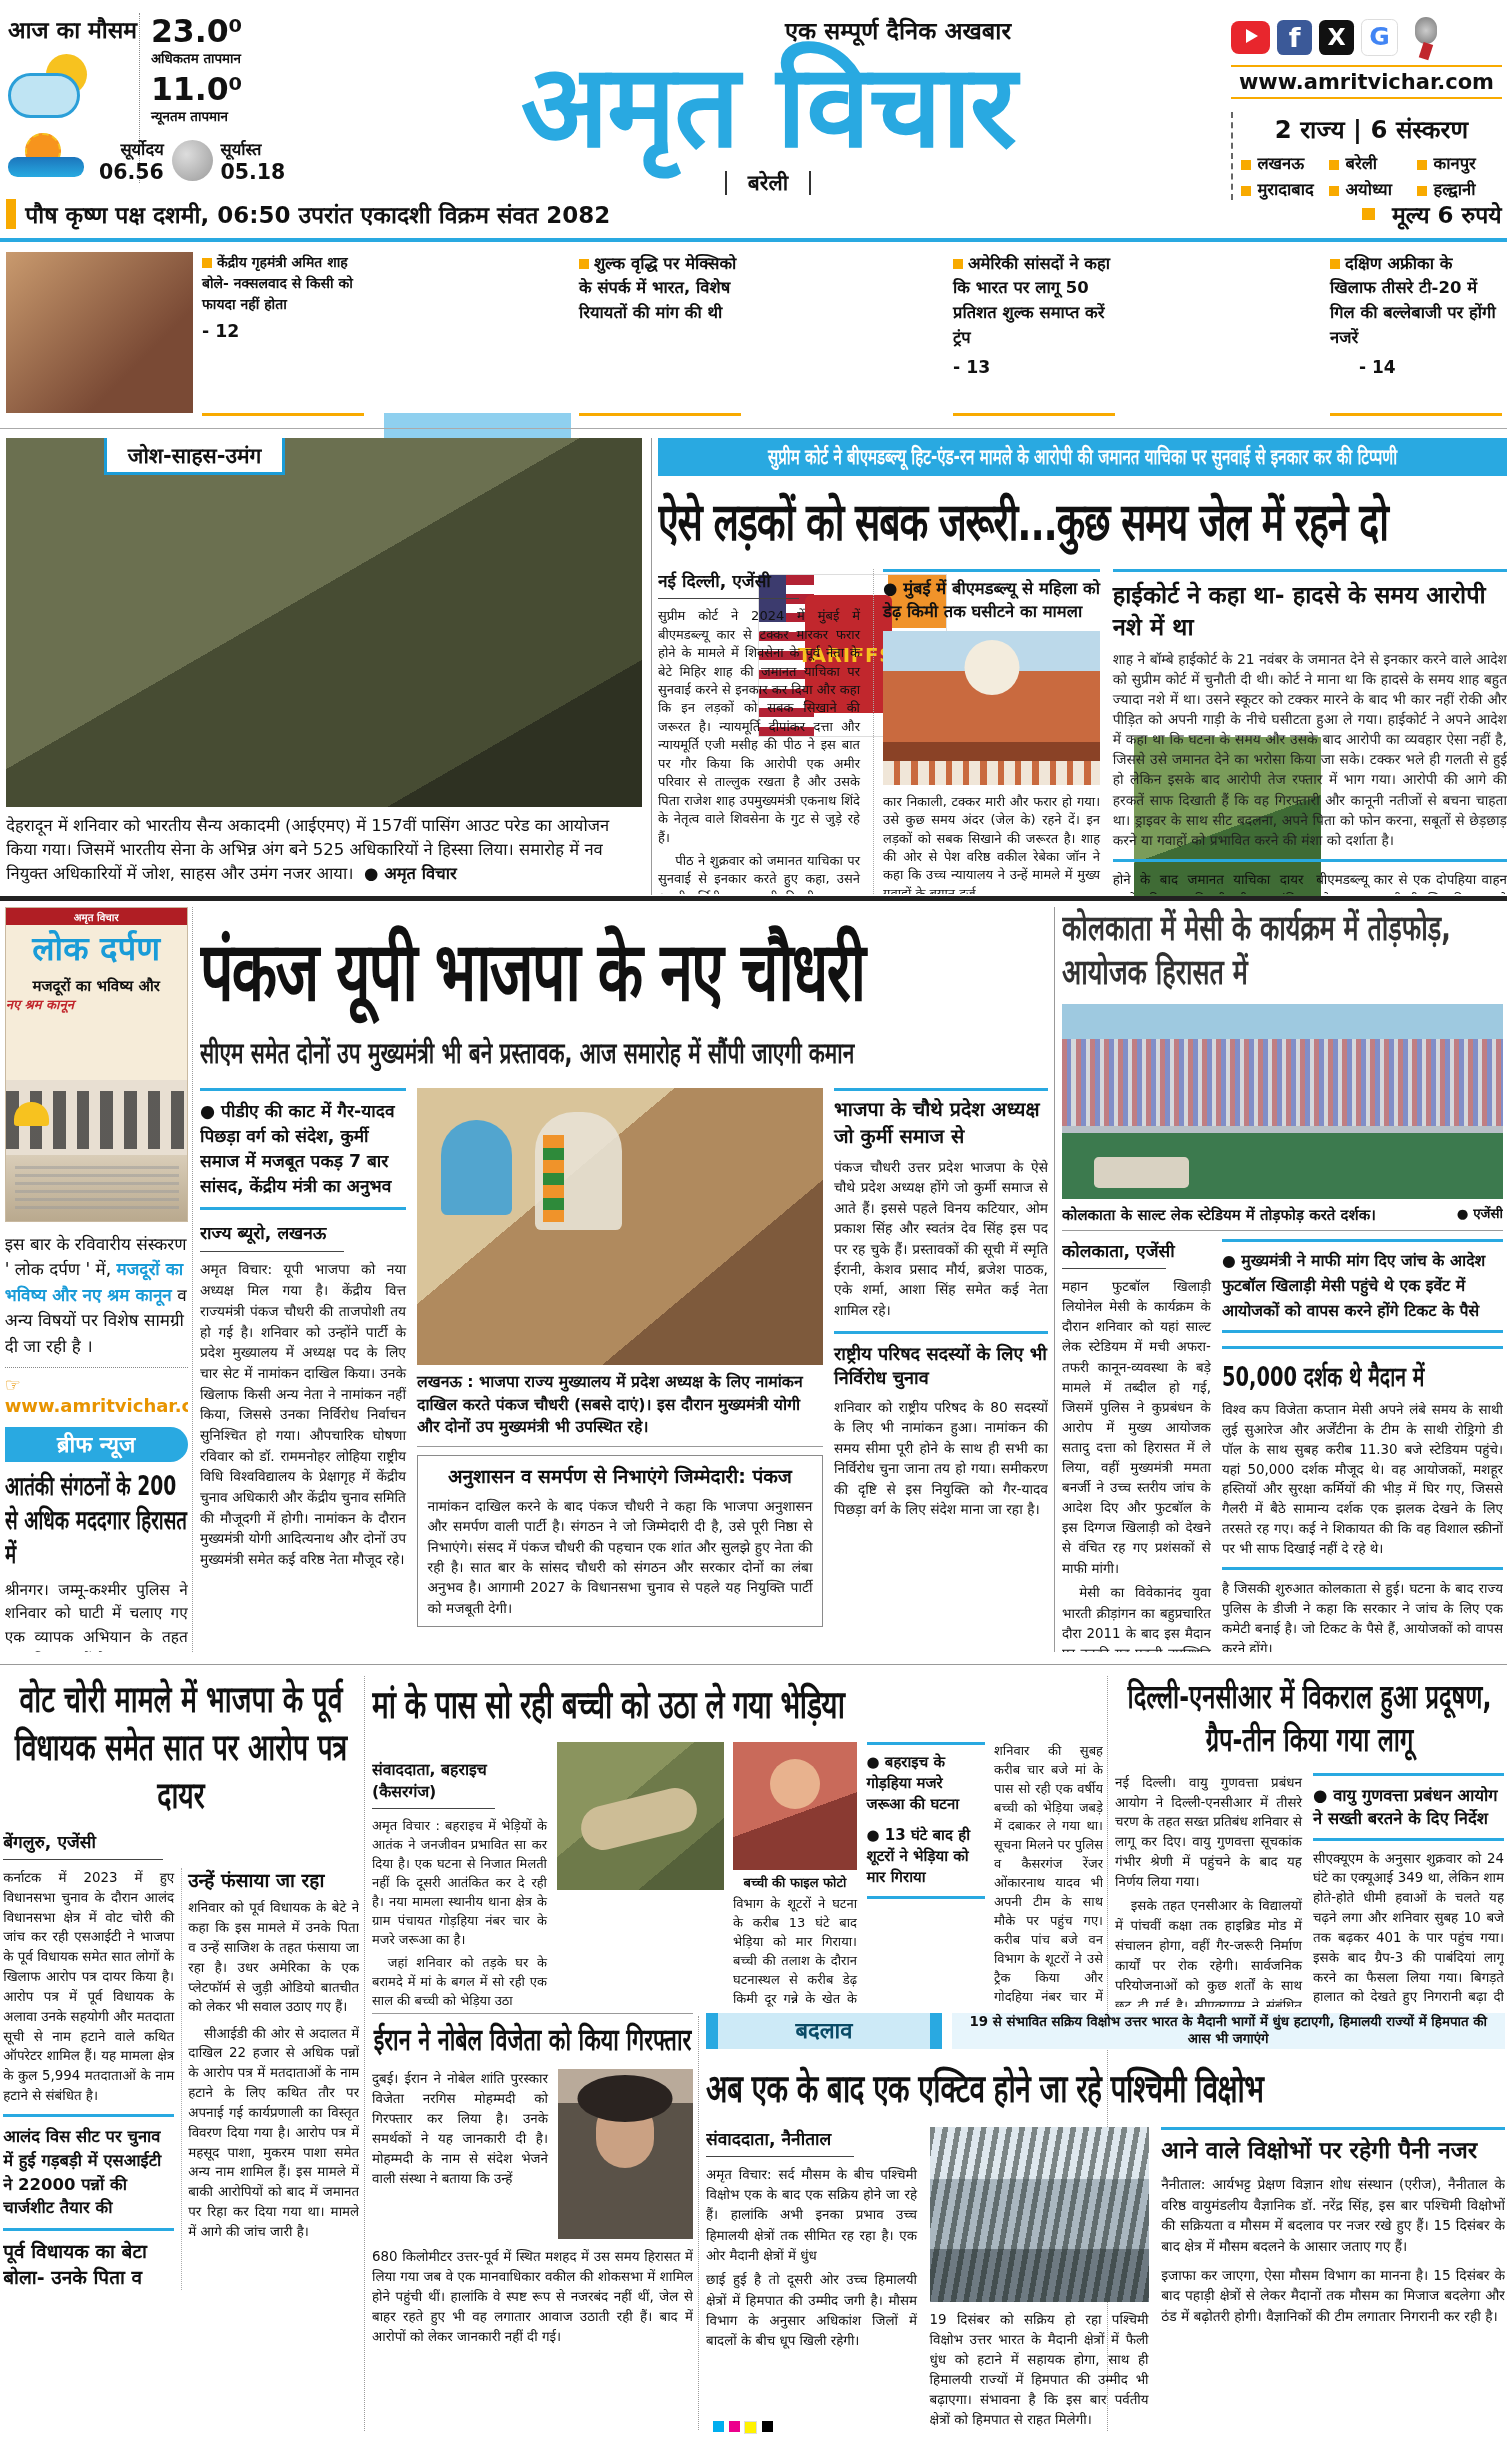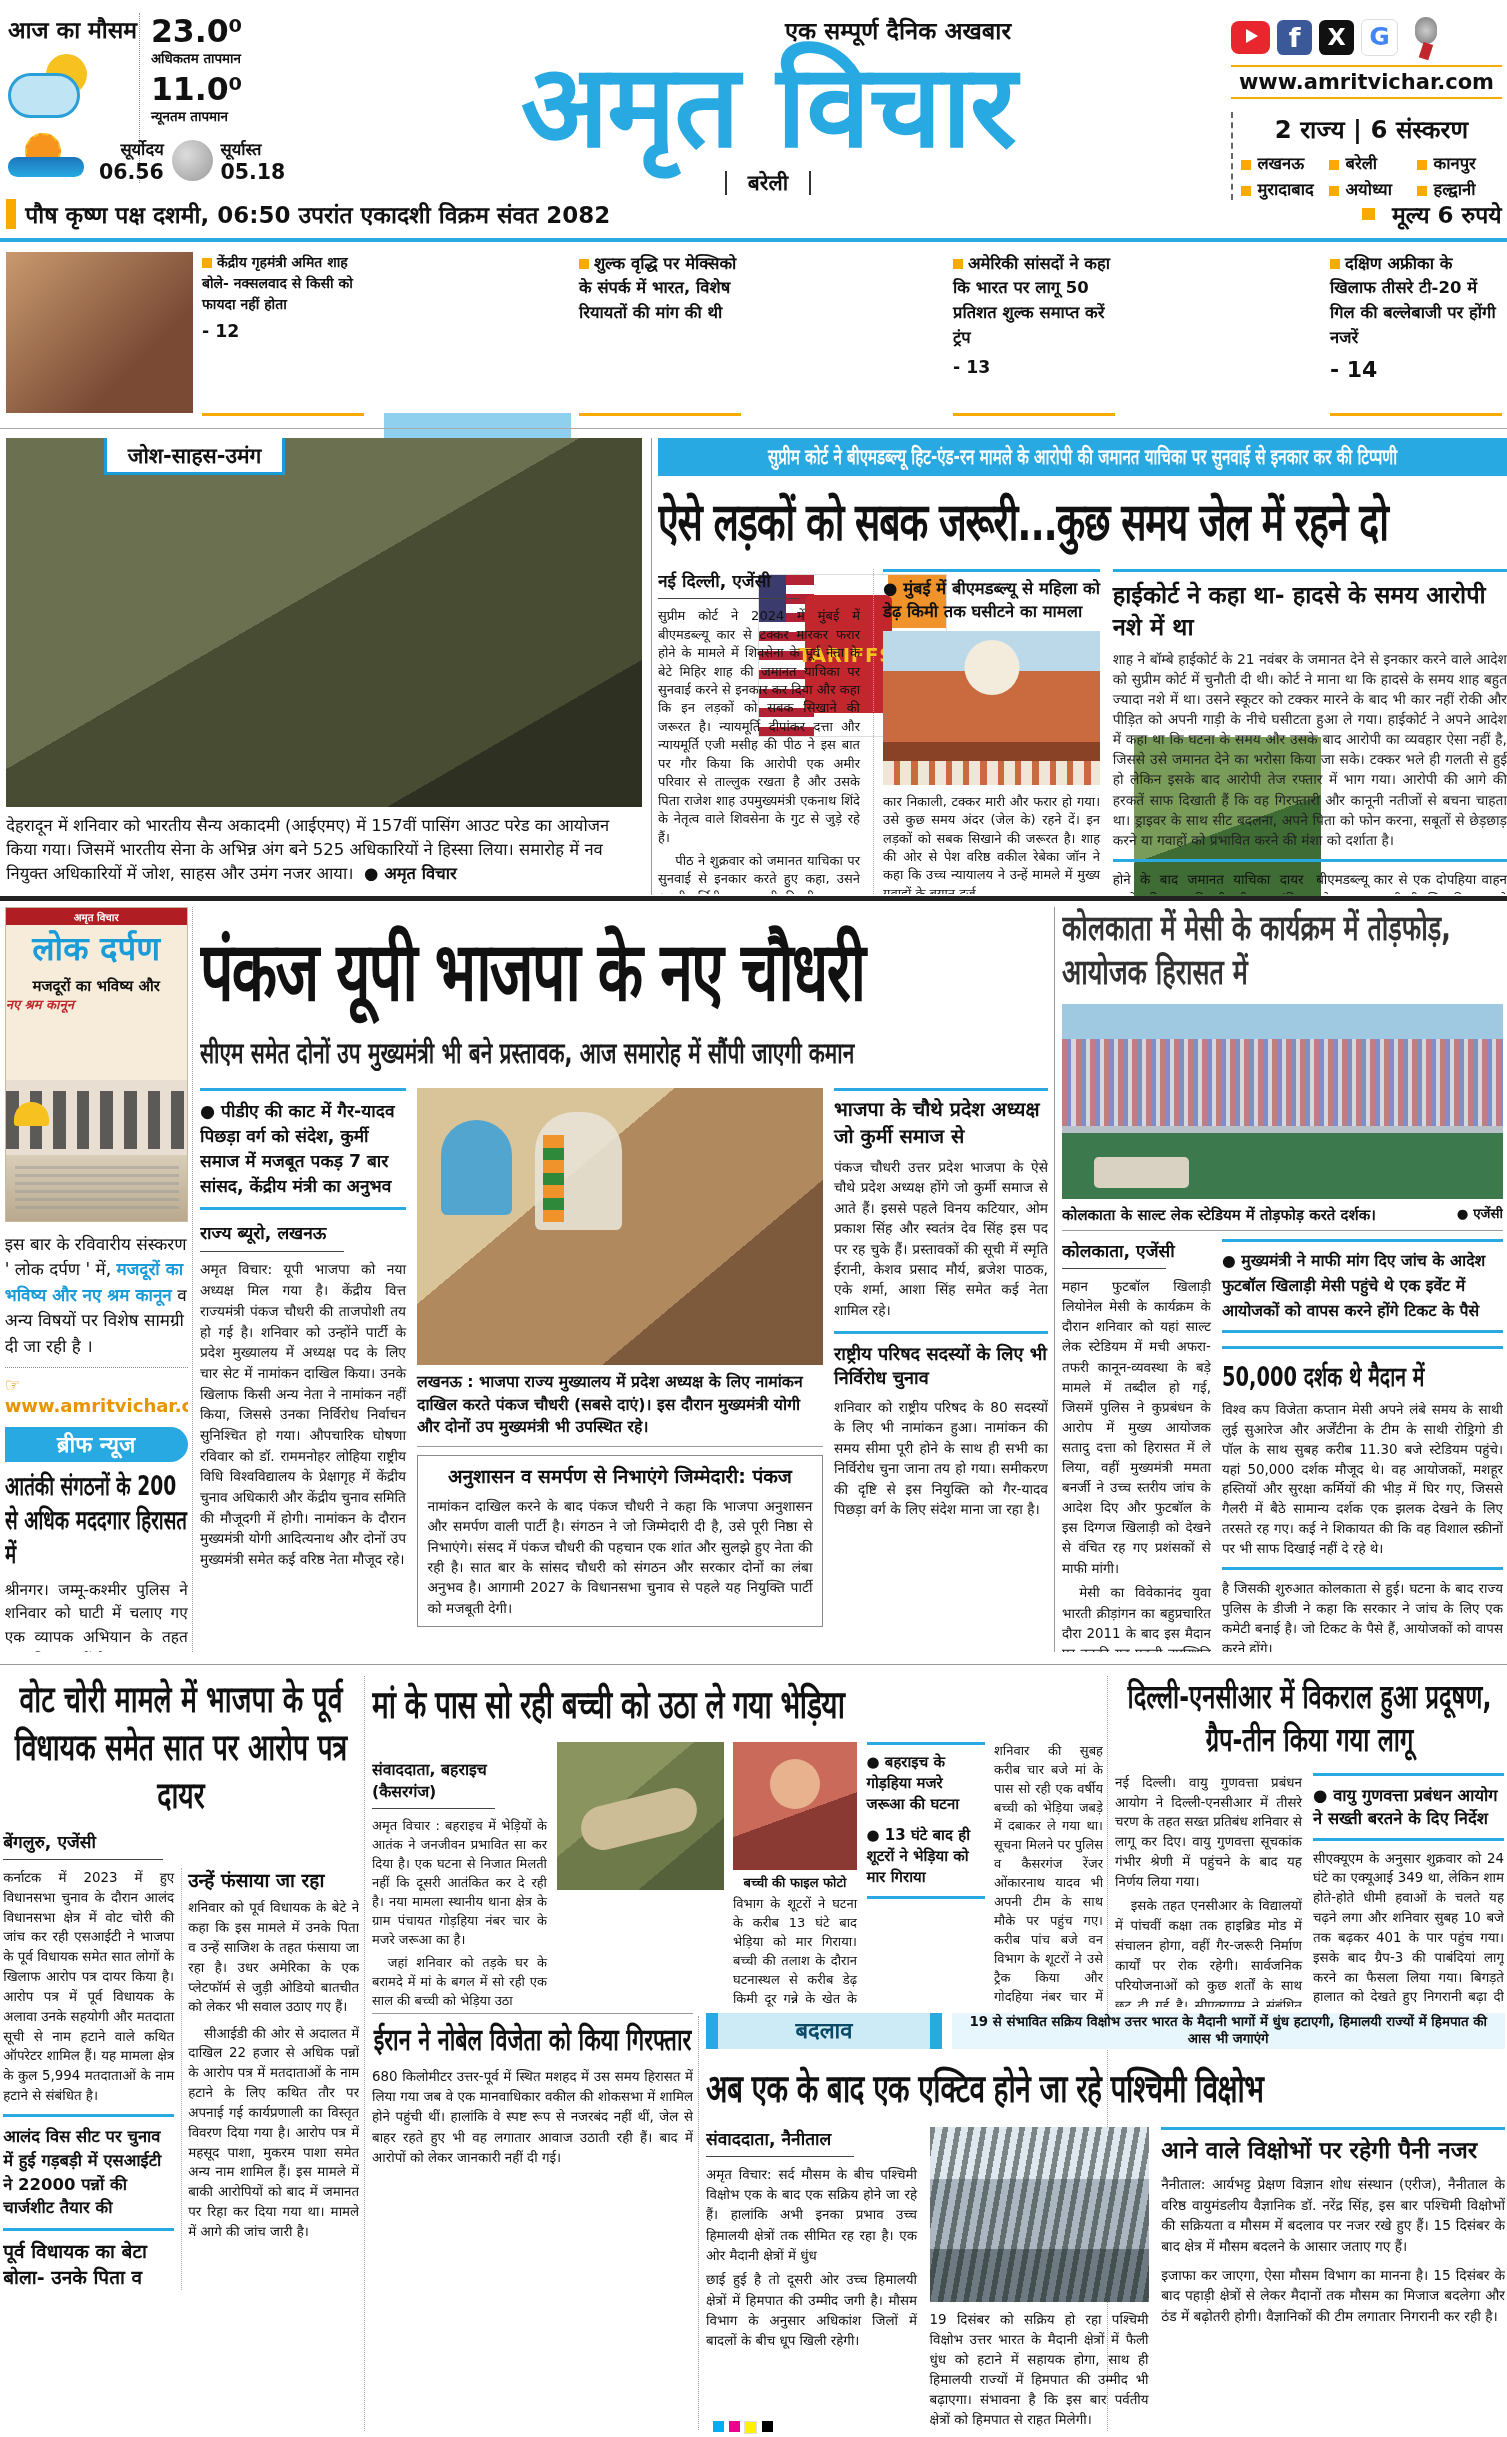--- a/index.html
+++ b/index.html
@@ -130,21 +130,21 @@
       <div class="bold" style="position:absolute;left:39px;top:69px;width:102px;color:#f7c21f;font-size:19.7px;letter-spacing:0.8px;">TARIFFS</div>
     </div>
     <div class="abs" style="left:953px;top:1.6px;width:162px;height:161px;border-bottom:3.2px solid #f8aa00;">
       <div class="bold" style="font-size:16.5px;line-height:1.5;"><span class="sq" style="margin-right:4.7px;"></span><span>अमेरिकी सांसदों ने कहा कि भारत पर लागू 50 प्रतिशत शुल्क समाप्त करें ट्रंप</span></div>
       <div class="bold" style="font-size:17.3px;margin-top:6.3px;">- 13</div>
     </div>
 
     <div class="abs photo speckle" style="left:1134px;top:1.6px;width:187px;height:161px;background:linear-gradient(160deg,#7a9c5a 0 55%,#3f6b35 55%);"></div>
     <div class="abs" style="left:1330px;top:1.6px;width:172px;height:161px;border-bottom:3.2px solid #f8aa00;">
       <div class="bold" style="font-size:16.5px;line-height:1.5;"><span class="sq" style="margin-right:4.7px;"></span><span>दक्षिण अफ्रीका के खिलाफ तीसरे टी-20 में गिल की बल्लेबाजी पर होंगी नजरें</span></div>
-      <div class="bold" style="font-size:22px;margin-top:6.3px;">- 14</div>
+      <div class="bold" style="font-size:17px;margin-top:6.3px;margin-left:29px;">- 14</div>
     </div>
   </div>
   <div class="hline" style="left:0;top:428px;width:1508px;border-color:#aaa;"></div>
 
   <div class="abs photo speckle" style="left:6.3px;top:438px;width:636px;height:369px;background:linear-gradient(150deg,#6b7050 0 45%,#474c33 45% 80%,#2e3122 80%);">
     <div class="bold" style="position:absolute;left:98px;top:-3.2px;background:#fff;border:3.2px solid #1a9cd8;padding:3.2px 20.5px;font-size:21px;">जोश-साहस-उमंग</div>
   </div>
   <div class="abs" style="left:6.3px;top:814px;width:636px;font-size:16.5px;line-height:1.45;">
     <span>देहरादून में शनिवार को भारतीय सैन्य अकादमी (आईएमए) में 157वीं पासिंग आउट परेड का आयोजन किया गया। जिसमें भारतीय सेना के अभिन्न अंग बने 525 अधिकारियों ने हिस्सा लिया। समारोह में नव नियुक्त अधिकारियों में जोश, साहस और उमंग नजर आया।</span>&nbsp;&nbsp;<span class="bold">● अमृत विचार</span>
   </div>
@@ -348,20 +348,27 @@
         <div class="bold cyantop cyanbot" style="font-size:16.5px;line-height:1.4;padding:7.9px 0;">● <span>वायु गुणवत्ता प्रबंधन आयोग ने सख्ती बरतने के दिए निर्देश</span></div>
         <p class="jtxt" style="font-size:13.4px;line-height:1.48;margin:7.9px 0 0 0;">सीएक्यूएम के अनुसार शुक्रवार को 24 घंटे का एक्यूआई 349 था, लेकिन शाम होते-होते धीमी हवाओं के चलते यह चढ़ने लगा और शनिवार सुबह 10 बजे तक बढ़कर 401 के पार पहुंच गया। इसके बाद ग्रैप-3 की पाबंदियां लागू करने का फैसला लिया गया। बिगड़ते हालात को देखते हुए निगरानी बढ़ा दी गई है और निर्माण कार्यों पर भी रोक लागू रहेगी।</p>
       </div>
     </div>
   </div>
 
   <div class="abs" style="left:372px;top:2013px;width:321px;height:417px;overflow:hidden;border-top:1.6px solid #999;padding-top:6.3px;box-sizing:border-box;">
     <div style="overflow:hidden;">
       <div class="bold condense" style="font-size:30px;line-height:1.3;text-align:center;">ईरान ने नोबेल विजेता को किया गिरफ्तार</div>
     </div>
+    <div style="display:flex;gap:9.5px;margin-top:9.5px;">
+      <p class="jtxt" style="width:176px;font-size:13.4px;line-height:1.5;margin:0;">दुबई। ईरान ने नोबेल शांति पुरस्कार विजेता नरगिस मोहम्मदी को गिरफ्तार कर लिया है। उनके समर्थकों ने यह जानकारी दी है। मोहम्मदी के नाम से संदेश भेजने वाली संस्था ने बताया कि उन्हें</p>
+      <div class="photo" style="flex:1;height:170px;background:linear-gradient(180deg,#b9aa9a 0 20%,#5a5248 20%);">
+        <div style="position:absolute;left:50%;top:30px;transform:translateX(-50%);width:58px;height:69px;border-radius:31.5px;background:#caa183;"></div>
+        <div style="position:absolute;left:50%;top:6.3px;transform:translateX(-50%);width:95px;height:47px;border-radius:50%;background:#2a2320;"></div>
+      </div>
+    </div>
     <p class="jtxt" style="font-size:13.4px;line-height:1.5;margin:7.9px 0 0 0;">680 किलोमीटर उत्तर-पूर्व में स्थित मशहद में उस समय हिरासत में लिया गया जब वे एक मानवाधिकार वकील की शोकसभा में शामिल होने पहुंची थीं। हालांकि वे स्पष्ट रूप से नजरबंद नहीं थीं, जेल से बाहर रहते हुए भी वह लगातार आवाज उठाती रही हैं। बाद में आरोपों को लेकर जानकारी नहीं दी गई।</p>
   </div>
   <div class="vline" style="left:698px;top:2016px;height:414px;"></div>
 
   <div class="abs" style="left:706px;top:2013px;width:799px;height:419px;overflow:hidden;">
     <div style="display:flex;gap:9.5px;height:36px;">
       <div class="bold" style="width:236px;background:#cdeaf7;border-left:12.6px solid #29a9e1;border-right:12.6px solid #29a9e1;color:#0a4a66;font-size:22px;text-align:center;line-height:36px;box-sizing:border-box;">बदलाव</div>
       <div class="bold" style="flex:1;background:#e7f5fc;font-size:13.4px;line-height:1.25;display:flex;align-items:center;justify-content:center;padding:0 7.9px;text-align:center;">19 से संभावित सक्रिय विक्षोभ उत्तर भारत के मैदानी भागों में धुंध हटाएगी, हिमालयी राज्यों में हिमपात की आस भी जगाएंगे</div>
     </div>
     <div style="overflow:hidden;margin-top:11px;">

